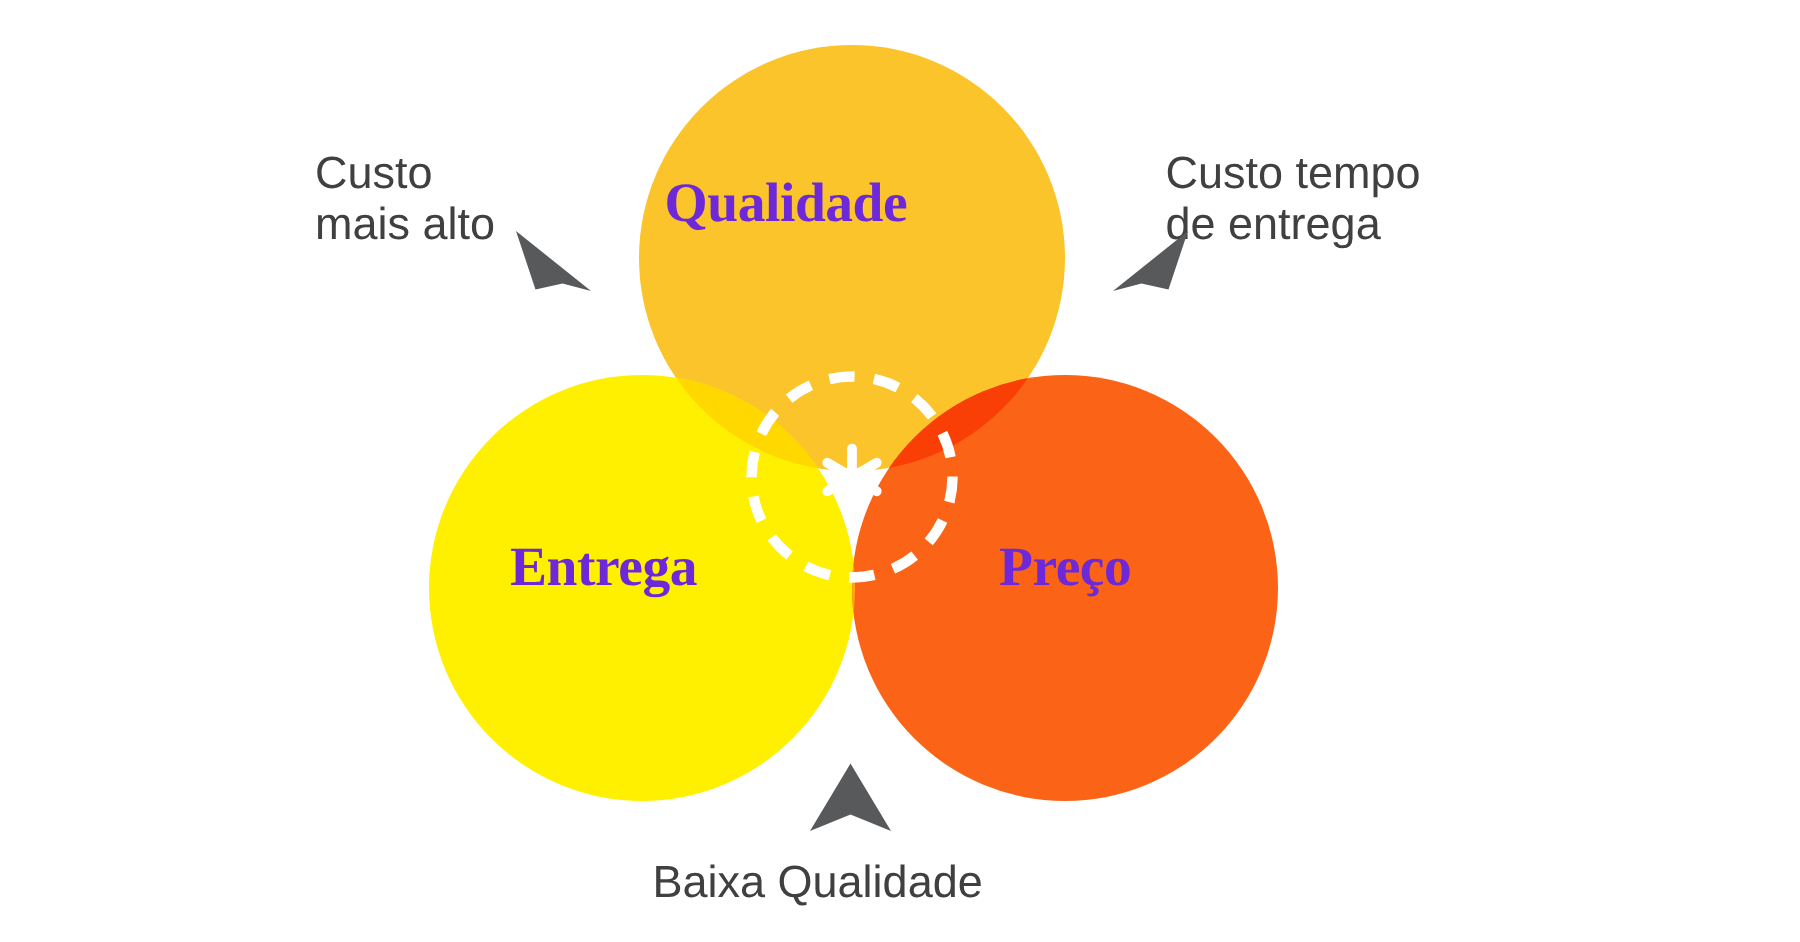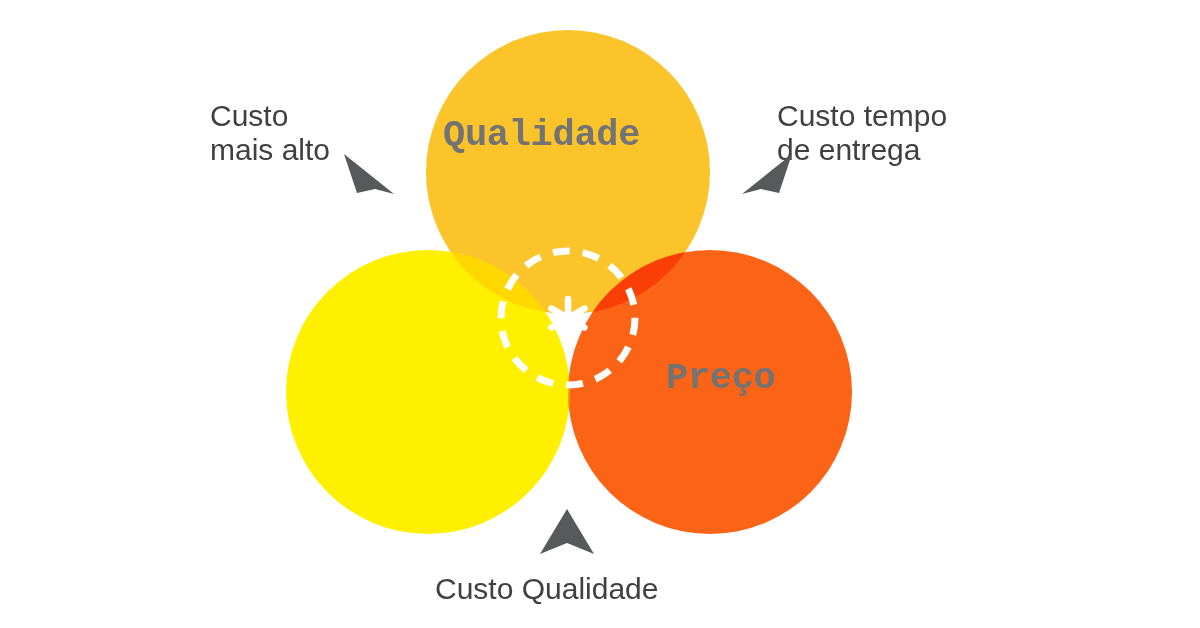--- a/index.html
+++ b/index.html
@@ -23,27 +23,27 @@
     position: absolute;
     left: 0;
     top: 0;
     width: 1200px;
     height: 628px;
   }
 
   
   .circle-label {
     position: absolute;
-    color: #737373;
+    color: #6d28d9;
     font-weight: bold;
     font-size: 37px;
     letter-spacing: -0.3px;
     white-space: nowrap;
     line-height: 1;
-    font-family: Liberation Mono, monospace;
+    font-family: Liberation Serif, serif;
   }
   #label-qualidade {
     left: 443px;
     top: 117px;
   }
   #label-entrega {
     left: 340px;
     top: 360px;
   }
   #label-preco {
@@ -127,32 +127,33 @@
     <circle cx="568" cy="318" r="67" fill="none" stroke="#ffffff" stroke-width="7" stroke-dasharray="17 13" stroke-linecap="butt"></circle>
 
     <g transform="translate(568,318)" stroke="#ffffff" stroke-width="6.5" stroke-linecap="round">
       <line x1="0" y1="-19" x2="0" y2="19"></line>
       <line x1="-16.5" y1="-9.5" x2="16.5" y2="9.5"></line>
       <line x1="-16.5" y1="9.5" x2="16.5" y2="-9.5"></line>
     </g>
   </svg>
 
   <div class="circle-label" id="label-qualidade">Qualidade</div>
+  <div class="circle-label" id="label-entrega">Entrega</div>
   <div class="circle-label" id="label-preco">Preço</div>
 
   <div class="callout" id="callout-custo">Custo
 mais alto</div>
   <svg class="arrow" id="arrow-custo" width="54" height="48" viewBox="0 0 54 48" xmlns="http://www.w3.org/2000/svg">
     <path d="M2 6 L52 46 L33 41 L15 45 Z" fill="#58595B"></path>
   </svg>
 
   <div class="callout" id="callout-longo">Custo tempo
 de entrega</div>
   <svg class="arrow" id="arrow-longo" width="54" height="48" viewBox="0 0 54 48" xmlns="http://www.w3.org/2000/svg">
     <path d="M52 6 L2 46 L21 41 L39 45 Z" fill="#58595B"></path>
   </svg>
 
-  <div class="callout" id="callout-baixa">Custo Qualidade</div>
+  <div class="callout" id="callout-baixa">Baixa Qualidade</div>
   <svg class="arrow" id="arrow-baixa" width="58" height="48" viewBox="0 0 58 48" xmlns="http://www.w3.org/2000/svg">
     <path d="M29 1 L56 46 L29 35 L2 46 Z" fill="#58595B"></path>
   </svg>
 
 </div>
 
 </body></html>

